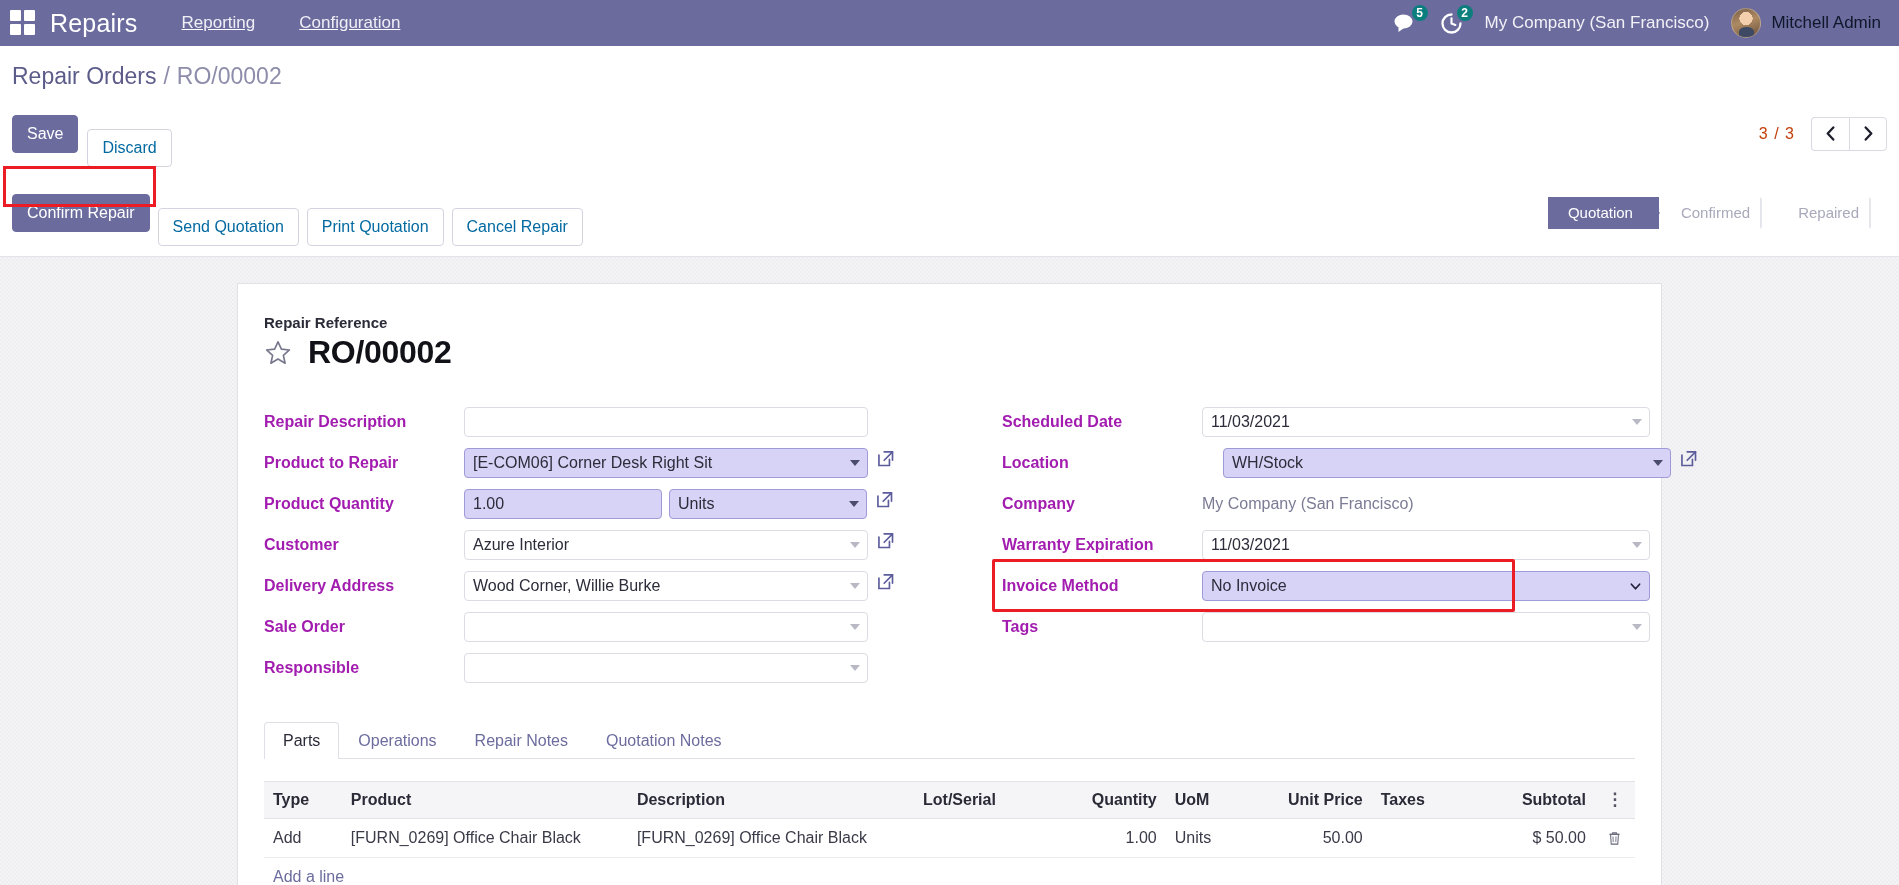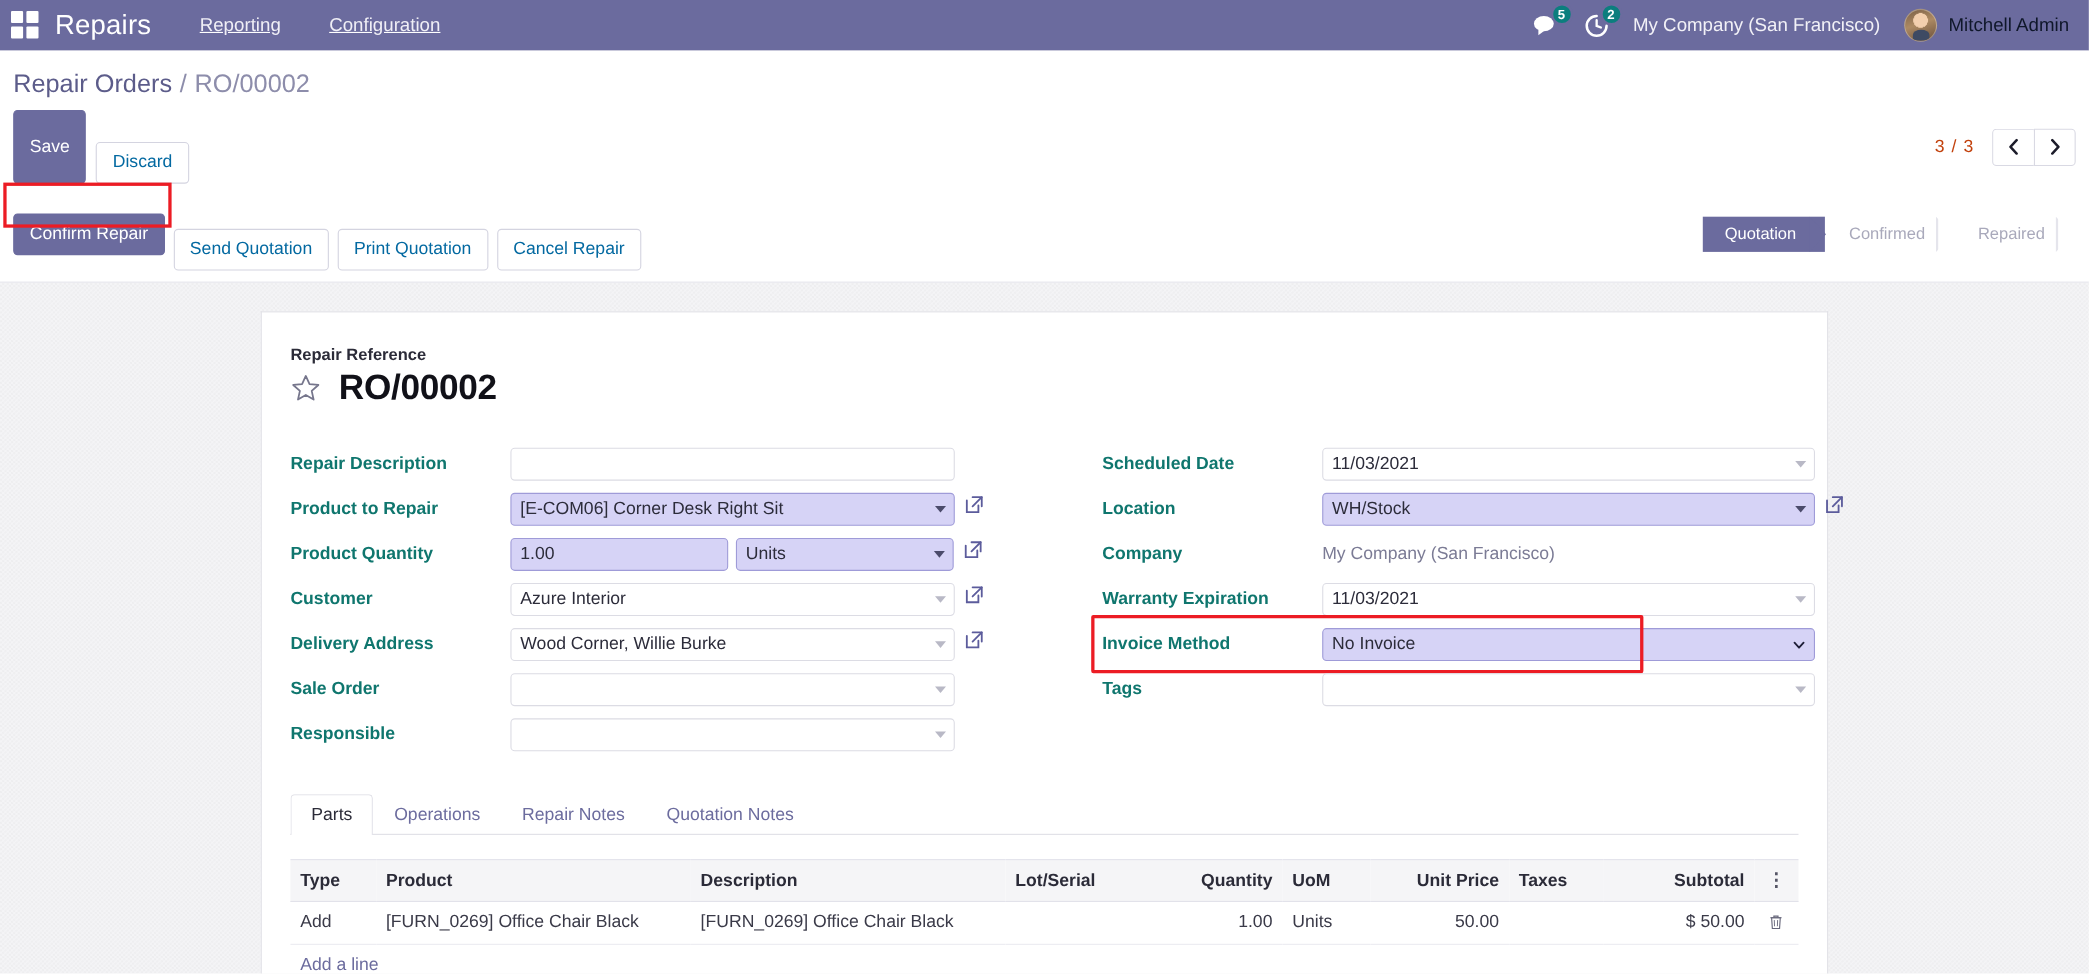--- a/index.html
+++ b/index.html
@@ -78,21 +78,21 @@
   .breadcrumb-row {
     display:flex; align-items:flex-end;
     padding:14px 0 0 0;
     height:44px;
   }
   .bc-root { font-size:23px; color:#5c5c8a; cursor:pointer; }
   .bc-sep { font-size:23px; color:#8d8dab; margin:0 7px; }
   .bc-current { font-size:23px; color:#8d8dab; }
 
   .cp-buttons-row {
-    display:flex; 
+    display:flex; align-items:center;
     padding:10px 0 12px 0;
     position:relative;
   }
   .btn {
     font-family:"Liberation Sans", sans-serif;
     font-size:16px;
     line-height:1;
     padding:10px 14px;
     border-radius:4px;
     cursor:pointer;
@@ -206,21 +206,21 @@
     column-gap:48px;
   }
   .fgroup { }
   .frow {
     display:flex; align-items:center;
     min-height:41px;
     margin-bottom:0;
   }
   .flabel {
     width:200px; flex:0 0 200px;
-    font-size:16px; font-weight:bold; color:#0f766e;
+    font-size:16px; font-weight:bold; color:#a21caf;
     padding-right:8px;
   }
   .fcell { flex:1 1 auto; display:flex; align-items:flex-start; gap:7px; }
 
   .inp {
     flex:1 1 auto;
     height:30px;
     border:1px solid #dcdce4;
     border-radius:4px;
     background:#ffffff;
@@ -532,21 +532,21 @@
             <div class="inp" style="flex:0 0 448px;">
               <span>11/03/2021</span>
               <span class="caret"></span>
             </div>
           </div>
         </div>
 
         <div class="frow">
           <div class="flabel">Location</div>
           <div class="fcell">
-            <div class="inp hl" style="flex:0 0 448px;">
+            <div class="inp hl" style="flex:0 0 448px;margin-left:21px;">
               <span>WH/Stock</span>
               <span class="caret"></span>
             </div>
             <span>
               <svg class="ext-link" viewBox="0 0 24 24" aria-hidden="true">
                 <path d="M4.5 8 L4.5 20 L16.5 20 L16.5 13" fill="none" stroke="currentColor" stroke-width="1.9" stroke-linecap="round"></path>
                 <path d="M10.5 4.5 L20 4.5 L20 14" fill="none" stroke="currentColor" stroke-width="1.9" stroke-linecap="round" stroke-linejoin="round"></path>
                 <path d="M20 4.5 L10.5 14" fill="none" stroke="currentColor" stroke-width="1.9" stroke-linecap="round"></path>
               </svg>
             </span>

